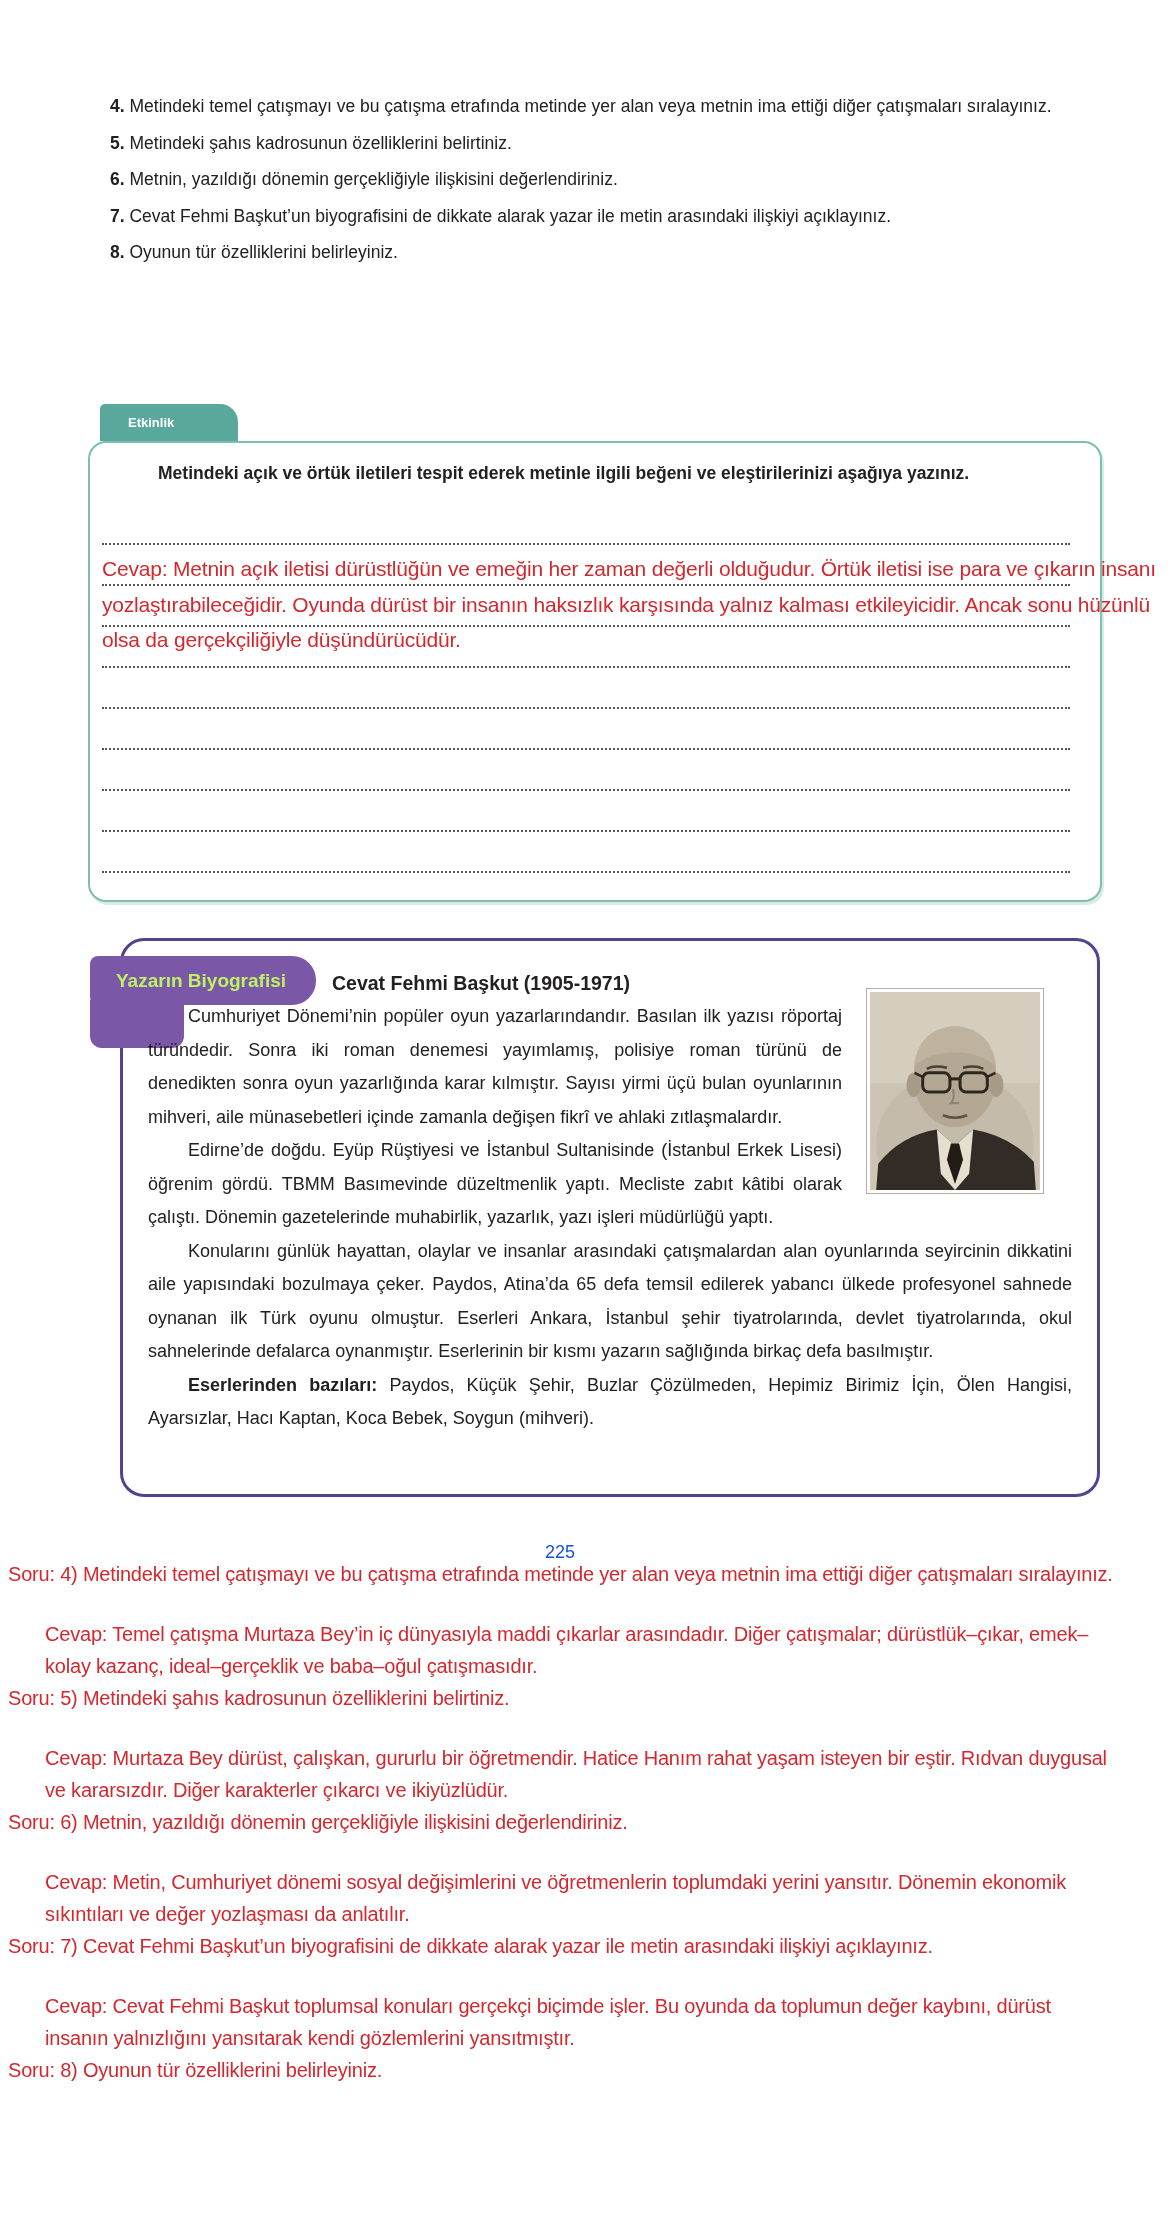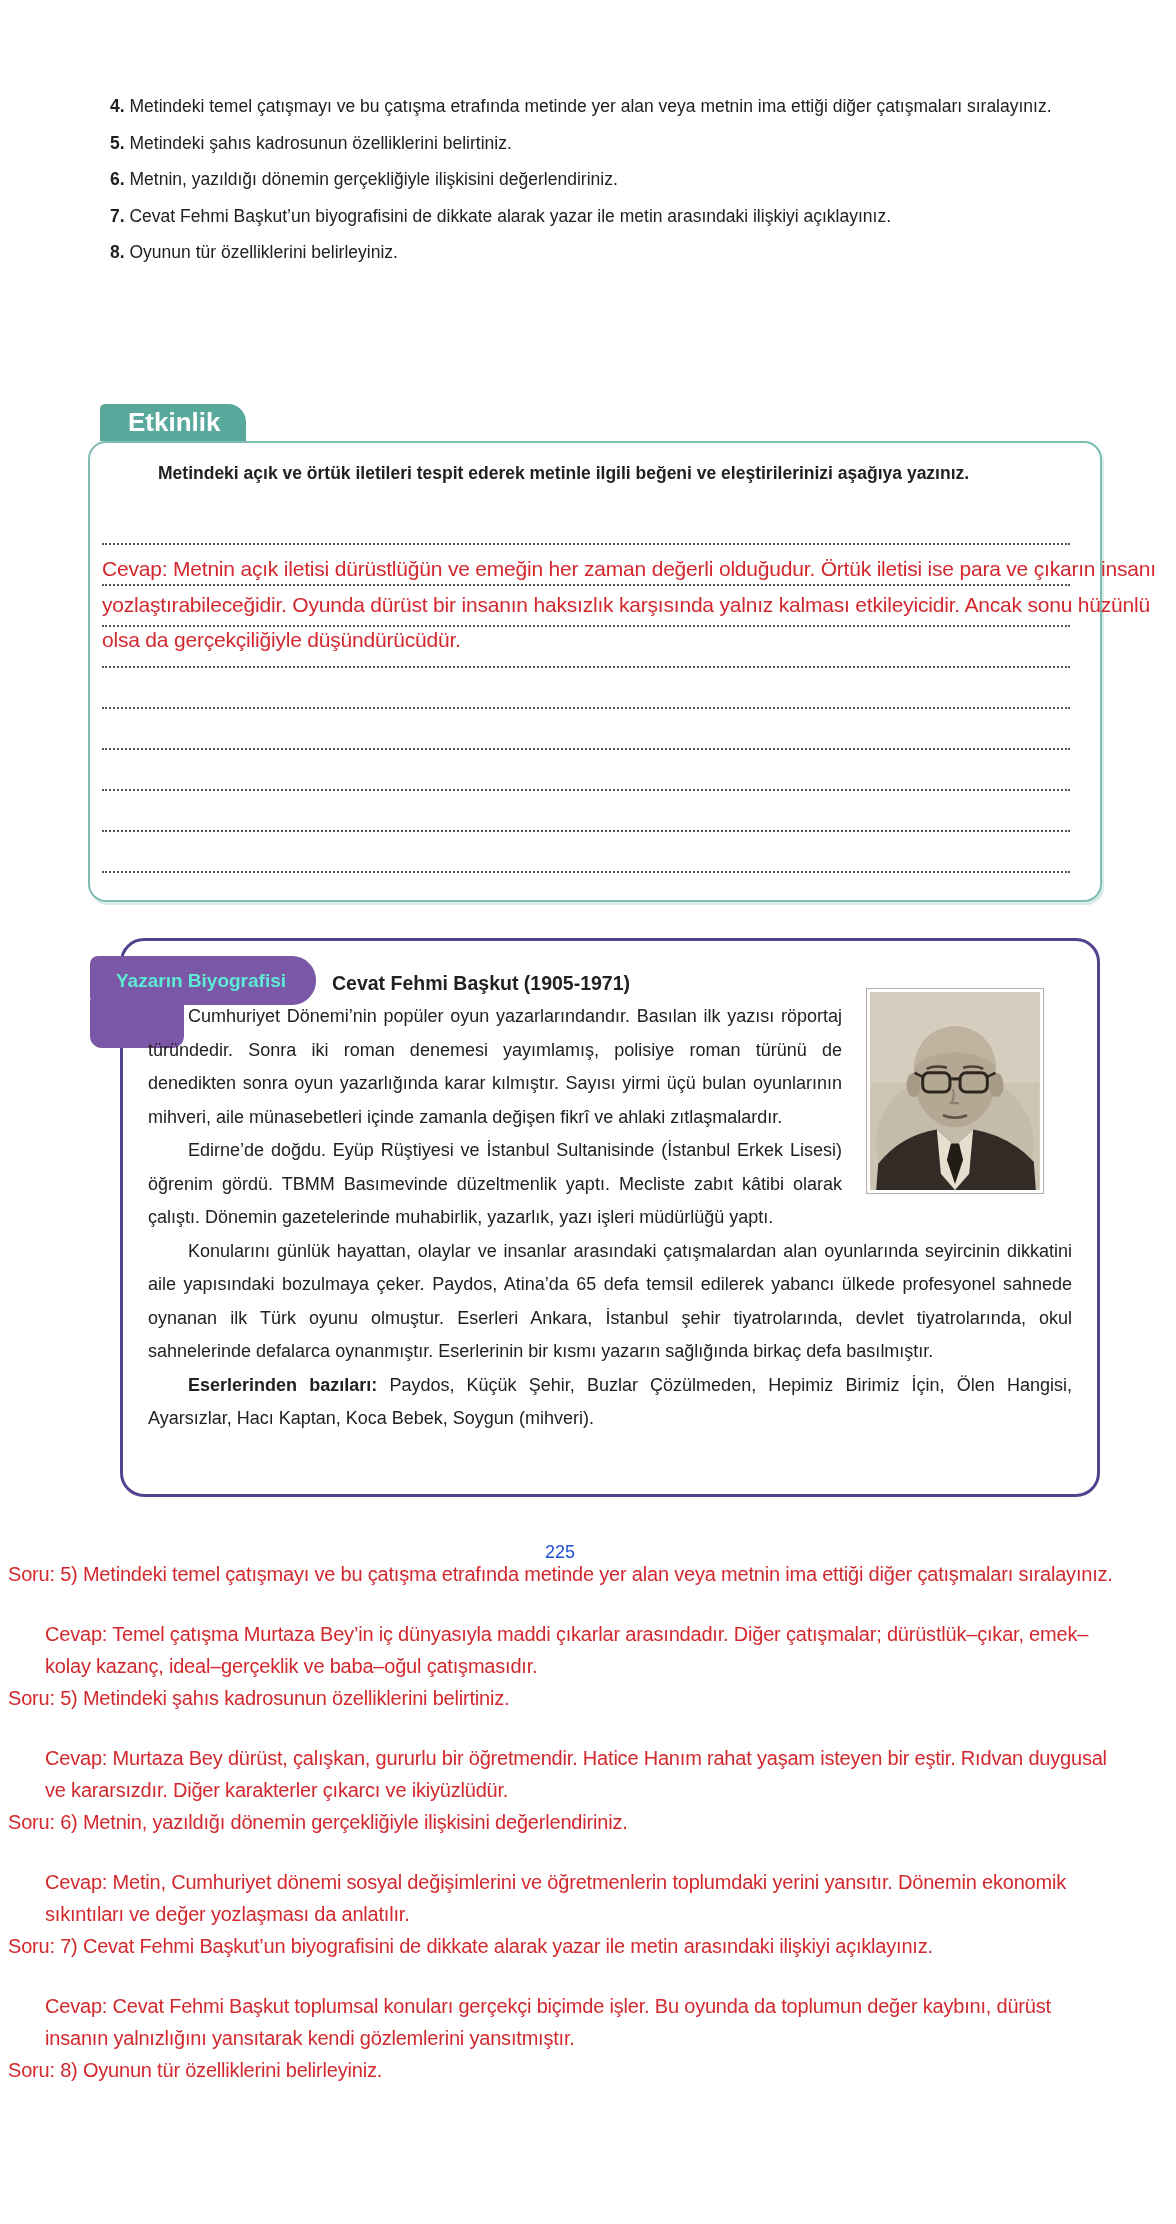--- a/index.html
+++ b/index.html
@@ -7,22 +7,22 @@
     position:relative;width:1176px;height:2224px;background:#ffffff;overflow:hidden;
     font-family:"Liberation Sans", sans-serif;color:#232020;
   }
   
   .questions{position:absolute;left:72px;top:88px;width:1026px;}
   .q{margin:0;font-size:17.5px;line-height:36.5px;text-align:justify;text-indent:38px;}
   .qnum{font-weight:bold;}
   
   .etk-tab{
     position:absolute;left:100px;top:404px;height:37px;line-height:37px;
-    background:#58a99c;color:#ffffff;font-weight:bold;font-size:26px;
-    padding:0 26px 0 28px;border-radius:5px 18px 0 0;
+    background:#58a99c;color:#ffffff;font-weight:bold;font-size:13px;
+    padding:0 64px 0 28px;border-radius:5px 18px 0 0;
   }
   .etk-box{
     position:absolute;left:88px;top:441px;width:1010px;height:457px;
     border:2px solid #7ebdb2;border-radius:18px;background:#ffffff;
     box-shadow:2px 3px 0 #d9ece8;
   }
   .etk-instruction{
     position:absolute;left:118px;top:455px;width:952px;
     font-weight:bold;font-size:17.5px;line-height:37px;text-indent:40px;text-align:justify;
   }
@@ -35,21 +35,21 @@
   .bio-box{
     position:absolute;left:120px;top:938px;width:980px;height:559px;
     border:3px solid #55428e;border-radius:24px;background:#ffffff;box-sizing:border-box;
   }
   .bio-tab-ext{
     position:absolute;left:90px;top:1000px;width:94px;height:48px;
     background:#7b57a7;border-radius:0 0 12px 12px;
   }
   .bio-tab{
     position:absolute;left:90px;top:956px;height:49px;line-height:49px;
-    background:#7b57a7;color:#5eead4;font-weight:bold;font-size:19px;
+    background:#7b57a7;color:#bef264;font-weight:bold;font-size:19px;
     padding:0 30px 0 26px;border-radius:8px 24px 24px 8px;
   }
   .bio-title{position:absolute;left:332px;top:972px;font-size:19.5px;font-weight:bold;}
   .bio-photo{
     position:absolute;left:866px;top:988px;width:178px;height:206px;
     background:#ffffff;border:1px solid #b5b0a6;padding:3px;box-sizing:border-box;
   }
   .bio-photo svg{display:block;width:100%;height:100%;}
   .bio-content{
     position:absolute;left:148px;top:1000px;width:924px;
@@ -128,21 +128,21 @@
     <div class="photo-spacer"></div>
     <p class="bp">Cumhuriyet Dönemi’nin popüler oyun yazarlarındandır. Basılan ilk yazısı röportaj türündedir. Sonra iki roman denemesi yayımlamış, polisiye roman türünü de denedikten sonra oyun yazarlığında karar kılmıştır. Sayısı yirmi üçü bulan oyunlarının mihveri, aile münasebetleri içinde zamanla değişen fikrî ve ahlaki zıtlaşmalardır.</p>
     <p class="bp">Edirne’de doğdu. Eyüp Rüştiyesi ve İstanbul Sultanisinde (İstanbul Erkek Lisesi) öğrenim gördü. TBMM Basımevinde düzeltmenlik yaptı. Mecliste zabıt kâtibi olarak çalıştı. Dönemin gazetelerinde muhabirlik, yazarlık, yazı işleri müdürlüğü yaptı.</p>
     <p class="bp"><span>Konularını günlük hayattan, olaylar ve insanlar arasındaki çatışmalardan alan oyunlarında seyircinin dikkatini aile yapısındaki bozulmaya çeker.</span> <span class="it">Paydos,</span> <span>Atina’da 65 defa temsil edilerek yabancı ülkede profesyonel sahnede oynanan ilk Türk oyunu olmuştur. Eserleri Ankara, İstanbul şehir tiyatrolarında, devlet tiyatrolarında, okul sahnelerinde defalarca oynanmıştır. Eserlerinin bir kısmı yazarın sağlığında birkaç defa basılmıştır.</span></p>
     <p class="bp"><span class="works-label">Eserlerinden bazıları:</span> <span class="it">Paydos, Küçük Şehir, Buzlar Çözülmeden, Hepimiz Birimiz İçin, Ölen Hangisi, Ayarsızlar, Hacı Kaptan, Koca Bebek, Soygun</span> <span>(mihveri).</span></p>
   </div>
 
   <div class="page-num">225</div>
 
   <div class="qa">
-    <p class="qa-p qa-soru">Soru: 5) Metindeki temel çatışmayı ve bu çatışma etrafında metinde yer alan veya metnin ima ettiği diğer çatışmaları sıralayınız.</p>
+    <p class="qa-p qa-soru">Soru: 4) Metindeki temel çatışmayı ve bu çatışma etrafında metinde yer alan veya metnin ima ettiği diğer çatışmaları sıralayınız.</p>
     <p class="qa-p qa-cevap">Cevap: Temel çatışma Murtaza Bey’in iç dünyasıyla maddi çıkarlar arasındadır. Diğer çatışmalar; dürüstlük–çıkar, emek–kolay kazanç, ideal–gerçeklik ve baba–oğul çatışmasıdır.</p>
     <p class="qa-p qa-soru">Soru: 5) Metindeki şahıs kadrosunun özelliklerini belirtiniz.</p>
     <p class="qa-p qa-cevap">Cevap: Murtaza Bey dürüst, çalışkan, gururlu bir öğretmendir. Hatice Hanım rahat yaşam isteyen bir eştir. Rıdvan duygusal ve kararsızdır. Diğer karakterler çıkarcı ve ikiyüzlüdür.</p>
     <p class="qa-p qa-soru">Soru: 6) Metnin, yazıldığı dönemin gerçekliğiyle ilişkisini değerlendiriniz.</p>
     <p class="qa-p qa-cevap">Cevap: Metin, Cumhuriyet dönemi sosyal değişimlerini ve öğretmenlerin toplumdaki yerini yansıtır. Dönemin ekonomik sıkıntıları ve değer yozlaşması da anlatılır.</p>
     <p class="qa-p qa-soru">Soru: 7) Cevat Fehmi Başkut’un biyografisini de dikkate alarak yazar ile metin arasındaki ilişkiyi açıklayınız.</p>
     <p class="qa-p qa-cevap">Cevap: Cevat Fehmi Başkut toplumsal konuları gerçekçi biçimde işler. Bu oyunda da toplumun değer kaybını, dürüst insanın yalnızlığını yansıtarak kendi gözlemlerini yansıtmıştır.</p>
     <p class="qa-p qa-soru">Soru: 8) Oyunun tür özelliklerini belirleyiniz.</p>
   </div>
 

